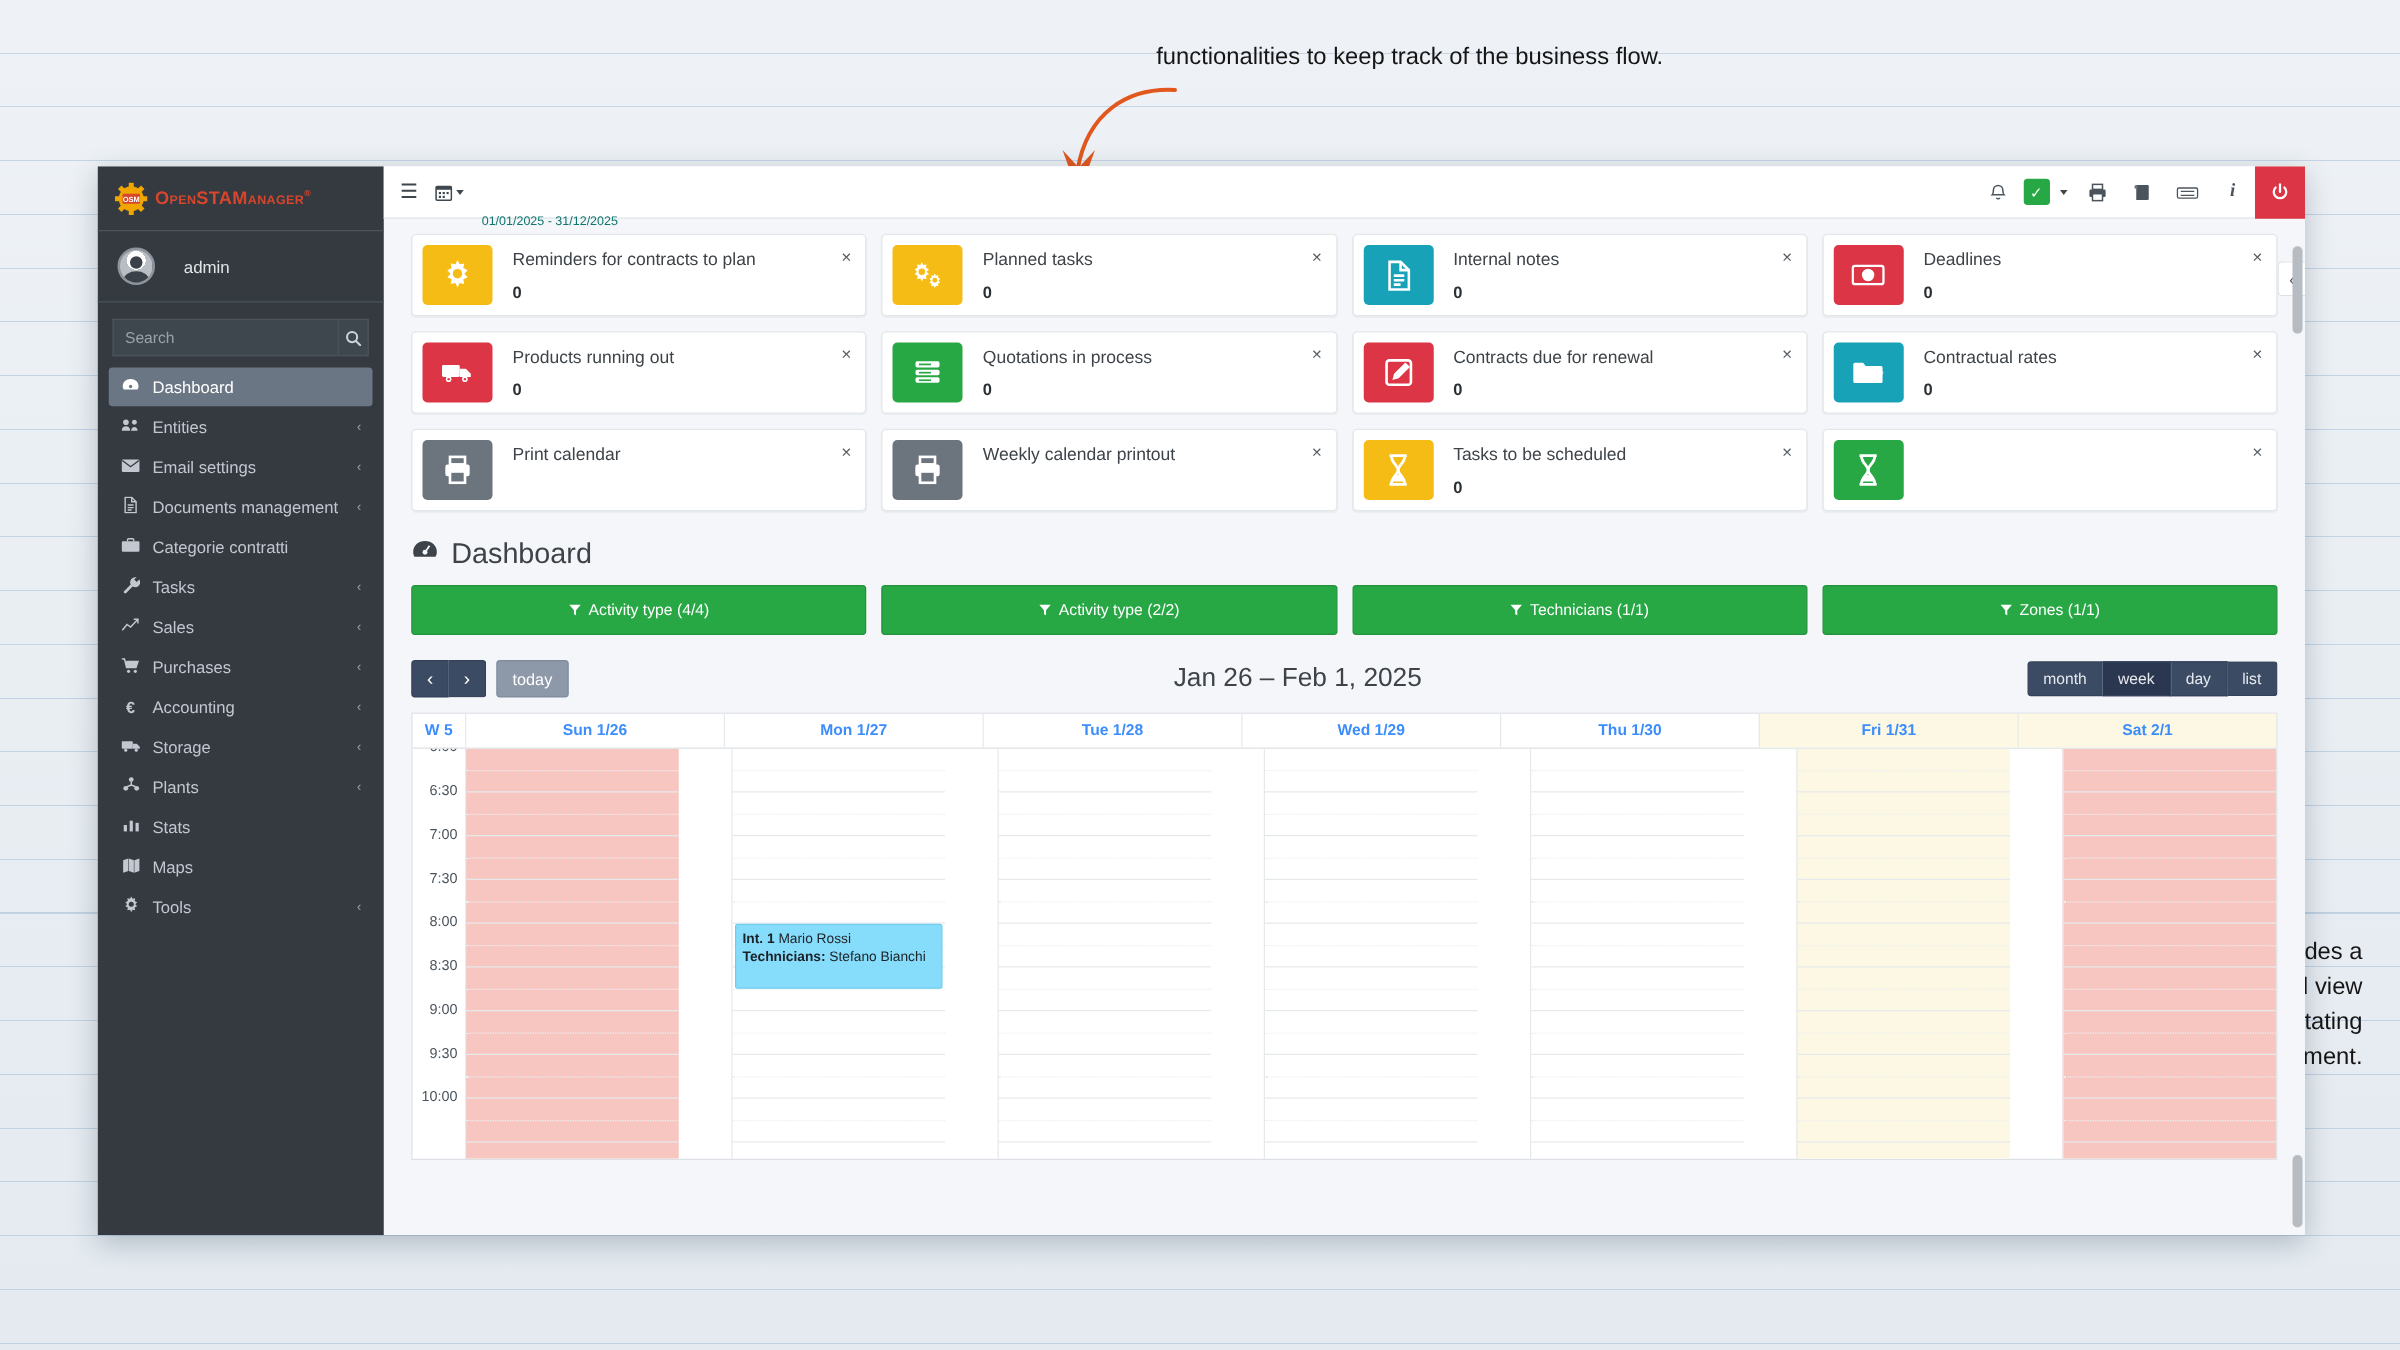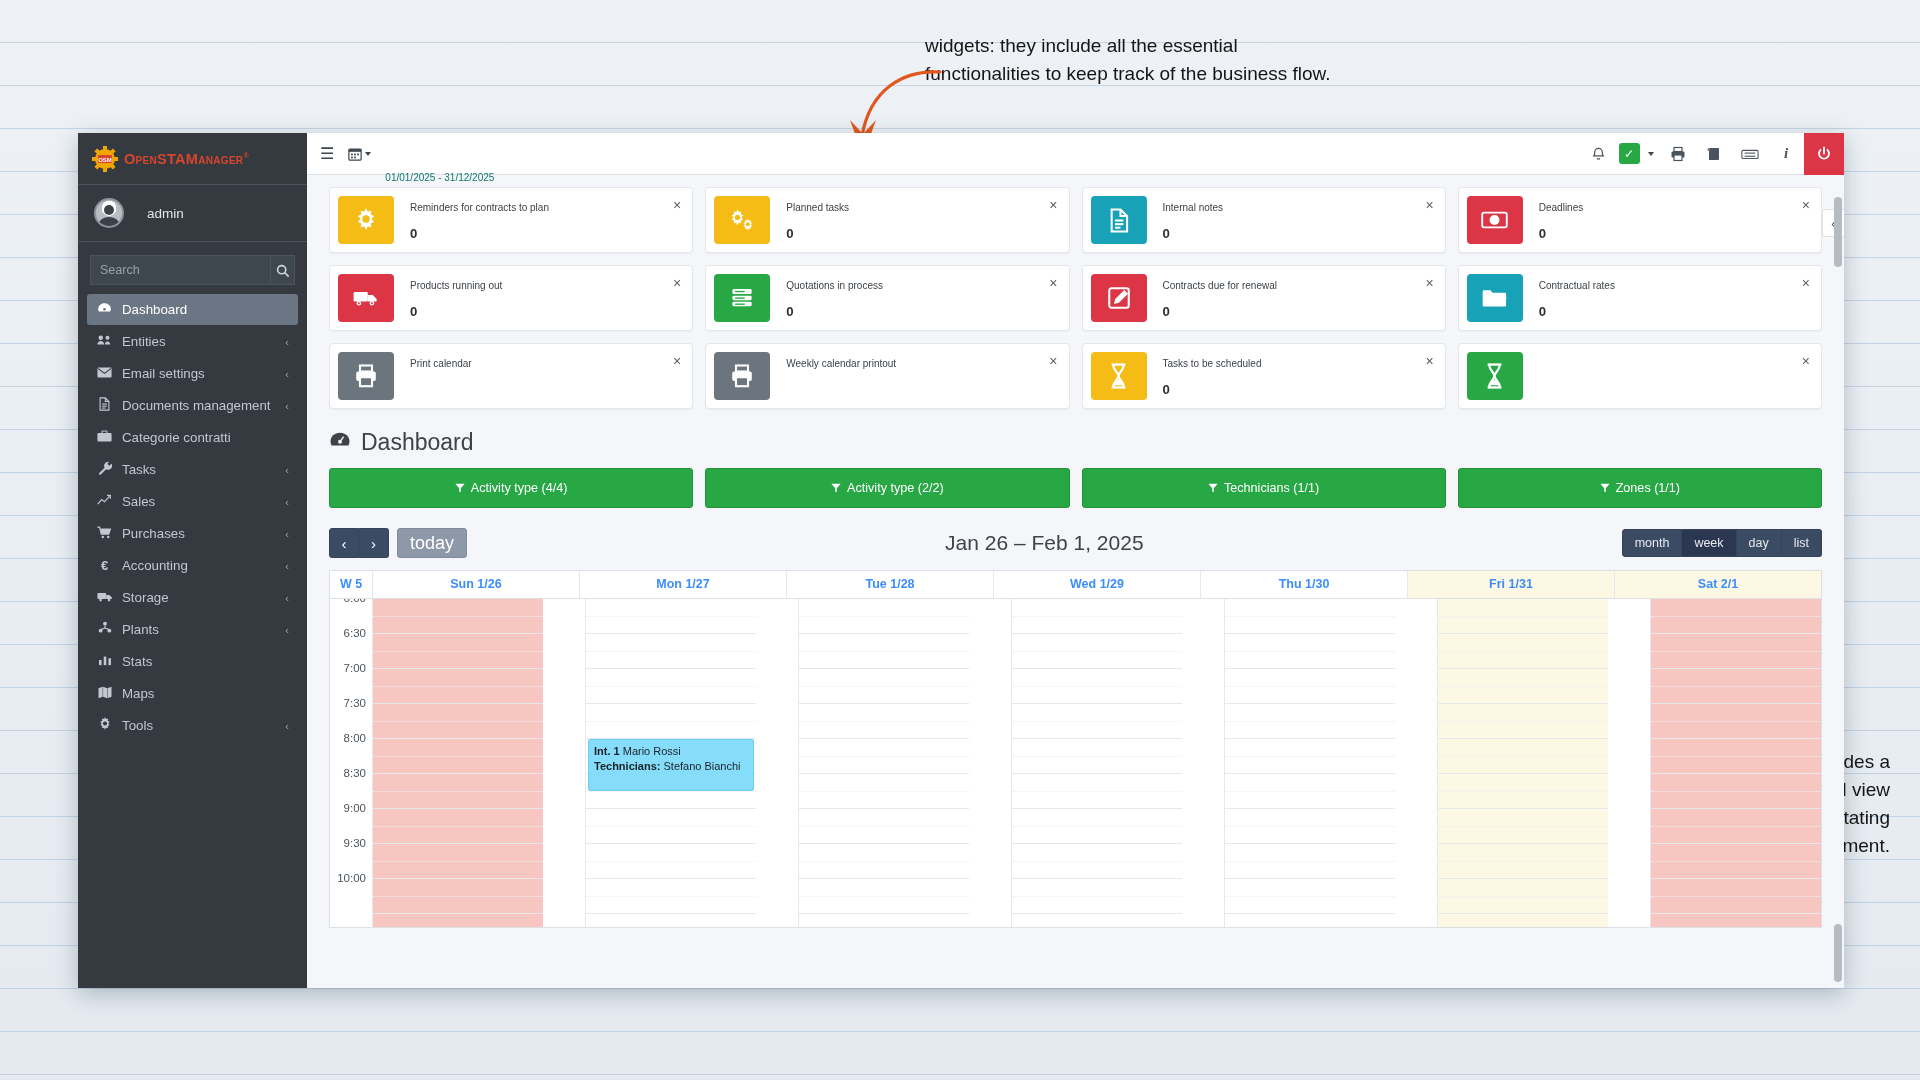--- a/index.html
+++ b/index.html
@@ -166,21 +166,21 @@
     flex:1; background:#fff; border:1px solid #e3e7ea; border-radius:4px;
     display:flex; min-height: 66px; position:relative;
     box-shadow: 0 1px 1px rgba(0,0,0,.045);
   }
   .w-icon {
     width: 56px; min-width:56px; margin: 8px 0 8px 8px; border-radius:4px;
     display:flex; align-items:center; justify-content:center;
     color:#fff; font-size: 23px;
   }
   .w-body { flex:1; padding: 11px 30px 8px 16px; }
-  .w-title { font-size: 10px; color:#3d4348; line-height: 17px;}
+  .w-title { font-size: 14px; color:#3d4348; line-height: 17px;}
   .w-count { font-size: 13.2px; color:#2b3034; font-weight: bold; margin-top: 10px; }
   .w-close {
     position:absolute; right:11px; top:10px;
     color:#585f65; font-size: 14px; cursor:pointer; line-height:1;
     font-family:"Liberation Sans", sans-serif;
   }
 
   .dash-head {
     display:flex; align-items:center; gap:10px;
     padding: 8px 22px 12px 22px;
@@ -201,21 +201,21 @@
   .nav-btn {
     width: 30px; height: 30px; background:#3c4b64; color:#fff;
     display:flex;align-items:center;justify-content:center; font-size:15px;
     border:1px solid #34425a; cursor:pointer;
   }
   .nav-btn:first-child { border-radius: 3px 0 0 3px; }
   .nav-btn:nth-child(2) { border-radius: 0 3px 3px 0; border-left:none; }
   .today-btn {
     margin-left: 8px; height:30px; padding: 0 12px;
     background:#8d99a8; color:#fff; border:1px solid #808c9b; border-radius:3px;
-    font-size: 18px; display:flex;align-items:center; cursor:pointer;
+    font-size: 13px; display:flex;align-items:center; cursor:pointer;
   }
   .cal-title {
     flex:1; text-align:center; font-size: 21px; color:#3d4348;
   }
   .view-group { display:flex; }
   .view-btn {
     height: 28px; padding: 0 12px; background:#3c4b64; color:#e6e9ee;
     border:1px solid #34425a; font-size:12.5px;
     display:flex;align-items:center; cursor:pointer;
   }
@@ -254,21 +254,20 @@
     border-radius:2px; overflow:hidden;
   }
   .event b { font-weight:bold; }
 </style>
 </head>
 <body>
 
 <div id="page">
 
   <div class="annot" style="left:925px; top:32px; width:470px;">
-    <div>widgets: they include all the essential</div>
     <div>functionalities to keep track of the business flow.</div>
   </div>
 
   <svg class="arrow" style="left:830px; top:60px;" width="120" height="110" viewBox="0 0 120 110">
     <path d="M110 12 C 72 10, 40 30, 32 76" stroke="#e2571e" stroke-width="3.2" fill="none" stroke-linecap="round"></path>
     <path d="M20 60 L33 96 L46 60 L33 74 Z" fill="#e2571e"></path>
   </svg>
 
   <div class="annot" style="left:972px; top:442px; width:420px; font-size:19px;">Filters: allow you to choose what to see</div>
 

